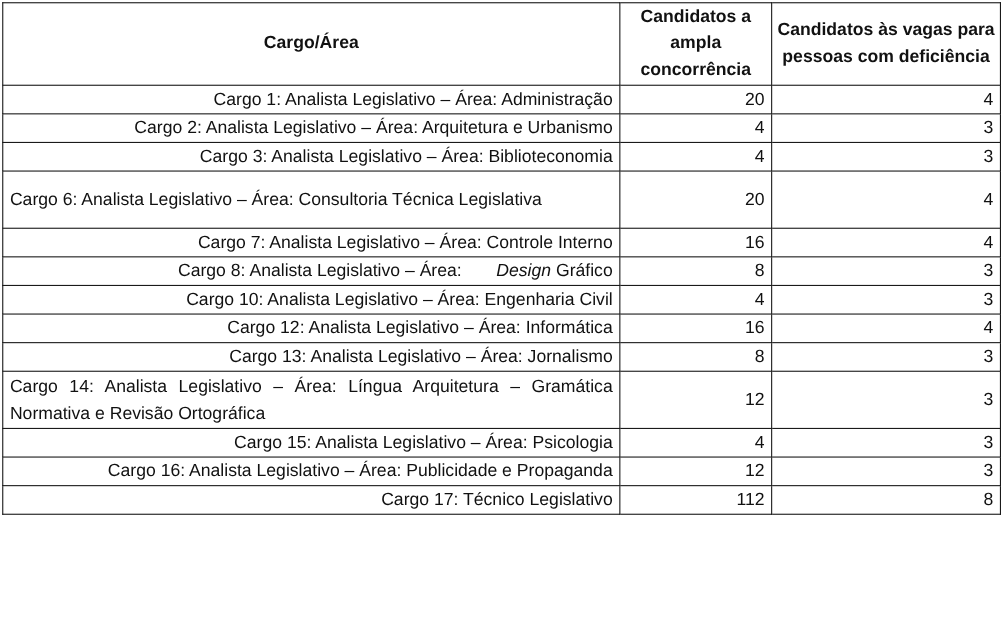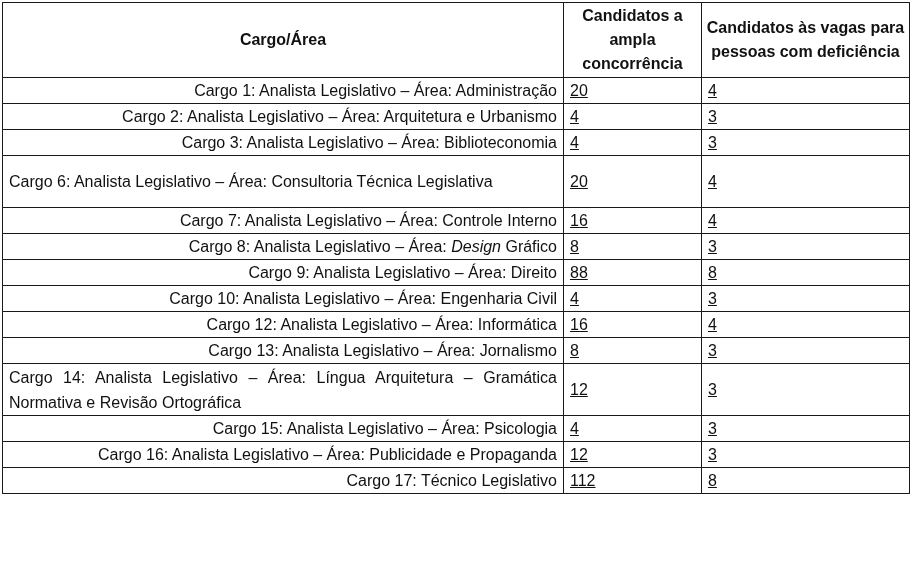--- a/index.html
+++ b/index.html
@@ -24,22 +24,22 @@
       text-align: center;
       height: 74px;
       line-height: 24px;
       padding: 0 4px;
     }
     col.c1 { width: 561px; }
     col.c2 { width: 138px; }
     col.c3 { width: 208px; }
     td.cargo { text-align: right; height: 25px; }
     td.cargo.wrap { text-align: justify; text-align-last: left; height: 51px; }
-    td.num { text-align: left; text-decoration: underline; }
-    em { font-style: italic; }
+    td.num { text-align: right; }
+    em { font-style: italic; margin-left: 27px; }
   </style>
 </head>
 <body>
 
 <table class="vagas">
   <colgroup>
       <col class="c1">
       <col class="c2">
       <col class="c3">
     </colgroup>
@@ -75,25 +75,20 @@
       <td class="cargo">Cargo 7: Analista Legislativo – Área: Controle Interno</td>
       <td class="num">16</td>
       <td class="num">4</td>
     </tr>
     <tr>
       <td class="cargo"><span>Cargo 8: Analista Legislativo – Área: </span><em>Design</em><span> Gráfico</span></td>
       <td class="num">8</td>
       <td class="num">3</td>
     </tr>
     <tr>
-      <td class="cargo">Cargo 9: Analista Legislativo – Área: Direito</td>
-      <td class="num">88</td>
-      <td class="num">8</td>
-    </tr>
-    <tr>
       <td class="cargo">Cargo 10: Analista Legislativo – Área: Engenharia Civil</td>
       <td class="num">4</td>
       <td class="num">3</td>
     </tr>
     <tr>
       <td class="cargo">Cargo 12: Analista Legislativo – Área: Informática</td>
       <td class="num">16</td>
       <td class="num">4</td>
     </tr>
     <tr>

